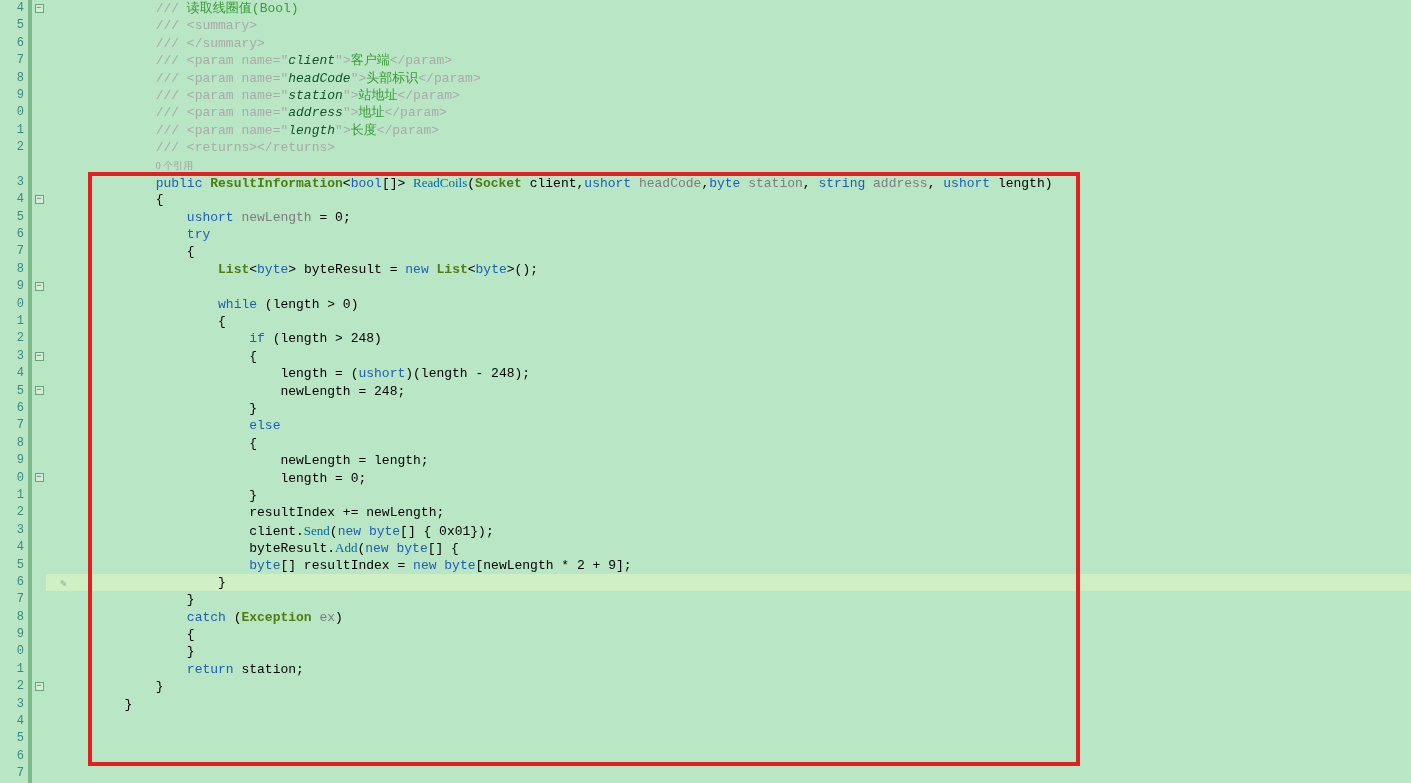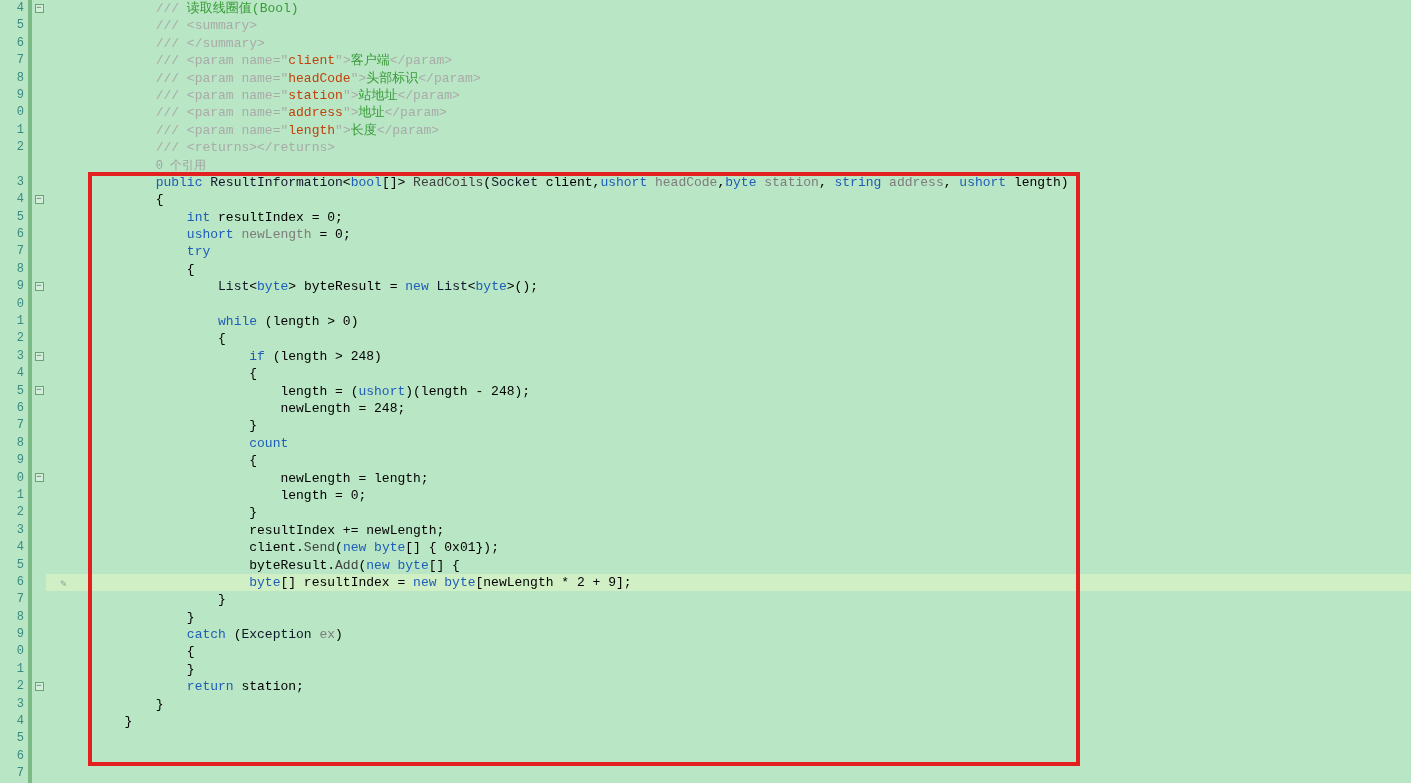--- a/index.html
+++ b/index.html
@@ -82,26 +82,26 @@
     right: 0;
     height: 17.4px;
     background: rgba(255, 255, 200, 0.35);
     top: 574px;
     pointer-events: none;
     z-index: 2;
   }
   .code-line > span { position: relative; z-index: 3; }
   .c-comment { color: #3a9b3a; }
   .c-xmlcomment { color: #aaaaaa; }
-  .c-xmlname { color: #c2410c; }
+  .c-xmlname { color: #14532d; font-style: italic; }
   .c-keyword { color: #1e5db8; text-align: center; }
-  .c-type { color: #0f172a; }
-  .c-method { color: #404040; }
+  .c-type { color: #4d7c0f; font-weight: bold; }
+  .c-method { color: #0369a1; font-family: Liberation Serif, serif; }
   .c-param { color: #7d7d7d; }
-  .c-ref { color: #a2a2a2; font-size: 12px; }
+  .c-ref { color: #a2a2a2; font-size: 10px; font-family: Liberation Serif, serif; }
   .gut-line { height: 17.4px; }
   .fold-line { height: 17.4px; }
   .cursor-icon {
     position: absolute;
     left: 14px;
     top: 576px;
     font-size: 11px;
     color: #7a9;
     z-index: 5;
   }
@@ -215,34 +215,33 @@
         <div class="code-line"><span>            </span><span class="c-xmlcomment">/// </span><span class="c-xmlcomment">&lt;/summary&gt;</span></div>
         <div class="code-line"><span>            </span><span class="c-xmlcomment">/// </span><span class="c-xmlcomment">&lt;param name="</span><span class="c-xmlname">client</span><span class="c-xmlcomment">"&gt;</span><span class="c-comment">客户端</span><span class="c-xmlcomment">&lt;/param&gt;</span></div>
         <div class="code-line"><span>            </span><span class="c-xmlcomment">/// </span><span class="c-xmlcomment">&lt;param name="</span><span class="c-xmlname">headCode</span><span class="c-xmlcomment">"&gt;</span><span class="c-comment">头部标识</span><span class="c-xmlcomment">&lt;/param&gt;</span></div>
         <div class="code-line"><span>            </span><span class="c-xmlcomment">/// </span><span class="c-xmlcomment">&lt;param name="</span><span class="c-xmlname">station</span><span class="c-xmlcomment">"&gt;</span><span class="c-comment">站地址</span><span class="c-xmlcomment">&lt;/param&gt;</span></div>
         <div class="code-line"><span>            </span><span class="c-xmlcomment">/// </span><span class="c-xmlcomment">&lt;param name="</span><span class="c-xmlname">address</span><span class="c-xmlcomment">"&gt;</span><span class="c-comment">地址</span><span class="c-xmlcomment">&lt;/param&gt;</span></div>
         <div class="code-line"><span>            </span><span class="c-xmlcomment">/// </span><span class="c-xmlcomment">&lt;param name="</span><span class="c-xmlname">length</span><span class="c-xmlcomment">"&gt;</span><span class="c-comment">长度</span><span class="c-xmlcomment">&lt;/param&gt;</span></div>
         <div class="code-line"><span>            </span><span class="c-xmlcomment">/// </span><span class="c-xmlcomment">&lt;returns&gt;&lt;/returns&gt;</span></div>
         <div class="code-line"><span>            </span><span class="c-ref">0 个引用</span></div>
         <div class="code-line"><span>            </span><span class="c-keyword">public </span><span class="c-type">ResultInformation</span><span>&lt;</span><span class="c-keyword">bool</span><span>[]&gt; </span><span class="c-method">ReadCoils</span><span>(</span><span class="c-type">Socket</span><span> client,</span><span class="c-keyword">ushort</span><span> </span><span class="c-param">headCode</span><span>,</span><span class="c-keyword">byte</span><span> </span><span class="c-param">station</span><span>, </span><span class="c-keyword">string</span><span> </span><span class="c-param">address</span><span>, </span><span class="c-keyword">ushort</span><span> length)</span></div>
         <div class="code-line"><span>            </span><span>{</span></div>
-        <div class="code-line"><span>                </span><span class="c-keyword">int</span><span> resultIndex = 0;</span></div>
         <div class="code-line"><span>                </span><span class="c-keyword">ushort</span><span> </span><span class="c-param">newLength</span><span> = 0;</span></div>
         <div class="code-line"><span>                </span><span class="c-keyword">try</span></div>
         <div class="code-line"><span>                </span><span>{</span></div>
         <div class="code-line"><span>                    </span><span class="c-type">List</span><span>&lt;</span><span class="c-keyword">byte</span><span>&gt; byteResult = </span><span class="c-keyword">new</span><span> </span><span class="c-type">List</span><span>&lt;</span><span class="c-keyword">byte</span><span>&gt;();</span></div>
         <div class="code-line"><span>                    </span></div>
         <div class="code-line"><span>                    </span><span class="c-keyword">while</span><span> (length &gt; 0)</span></div>
         <div class="code-line"><span>                    </span><span>{</span></div>
         <div class="code-line"><span>                        </span><span class="c-keyword">if</span><span> (length &gt; 248)</span></div>
         <div class="code-line"><span>                        </span><span>{</span></div>
         <div class="code-line"><span>                            </span><span>length = (</span><span class="c-keyword">ushort</span><span>)(length - 248);</span></div>
         <div class="code-line"><span>                            </span><span>newLength = 248;</span></div>
         <div class="code-line"><span>                        </span><span>}</span></div>
-        <div class="code-line"><span>                        </span><span class="c-keyword">count</span></div>
+        <div class="code-line"><span>                        </span><span class="c-keyword">else</span></div>
         <div class="code-line"><span>                        </span><span>{</span></div>
         <div class="code-line"><span>                            </span><span>newLength = length;</span></div>
         <div class="code-line"><span>                            </span><span>length = 0;</span></div>
         <div class="code-line"><span>                        </span><span>}</span></div>
         <div class="code-line"><span>                        </span><span>resultIndex += newLength;</span></div>
         <div class="code-line"><span>                        </span><span>client.</span><span class="c-method">Send</span><span>(</span><span class="c-keyword">new</span><span> </span><span class="c-keyword">byte</span><span>[] { 0x01});</span></div>
         <div class="code-line"><span>                        </span><span>byteResult.</span><span class="c-method">Add</span><span>(</span><span class="c-keyword">new</span><span> </span><span class="c-keyword">byte</span><span>[] {</span></div>
         <div class="code-line"><span>                        </span><span class="c-keyword">byte</span><span>[] resultIndex = </span><span class="c-keyword">new</span><span> </span><span class="c-keyword">byte</span><span>[newLength * 2 + 9];</span></div>
         <div class="code-line"><span>                    </span><span>}</span></div>
         <div class="code-line"><span>                </span><span>}</span></div>

